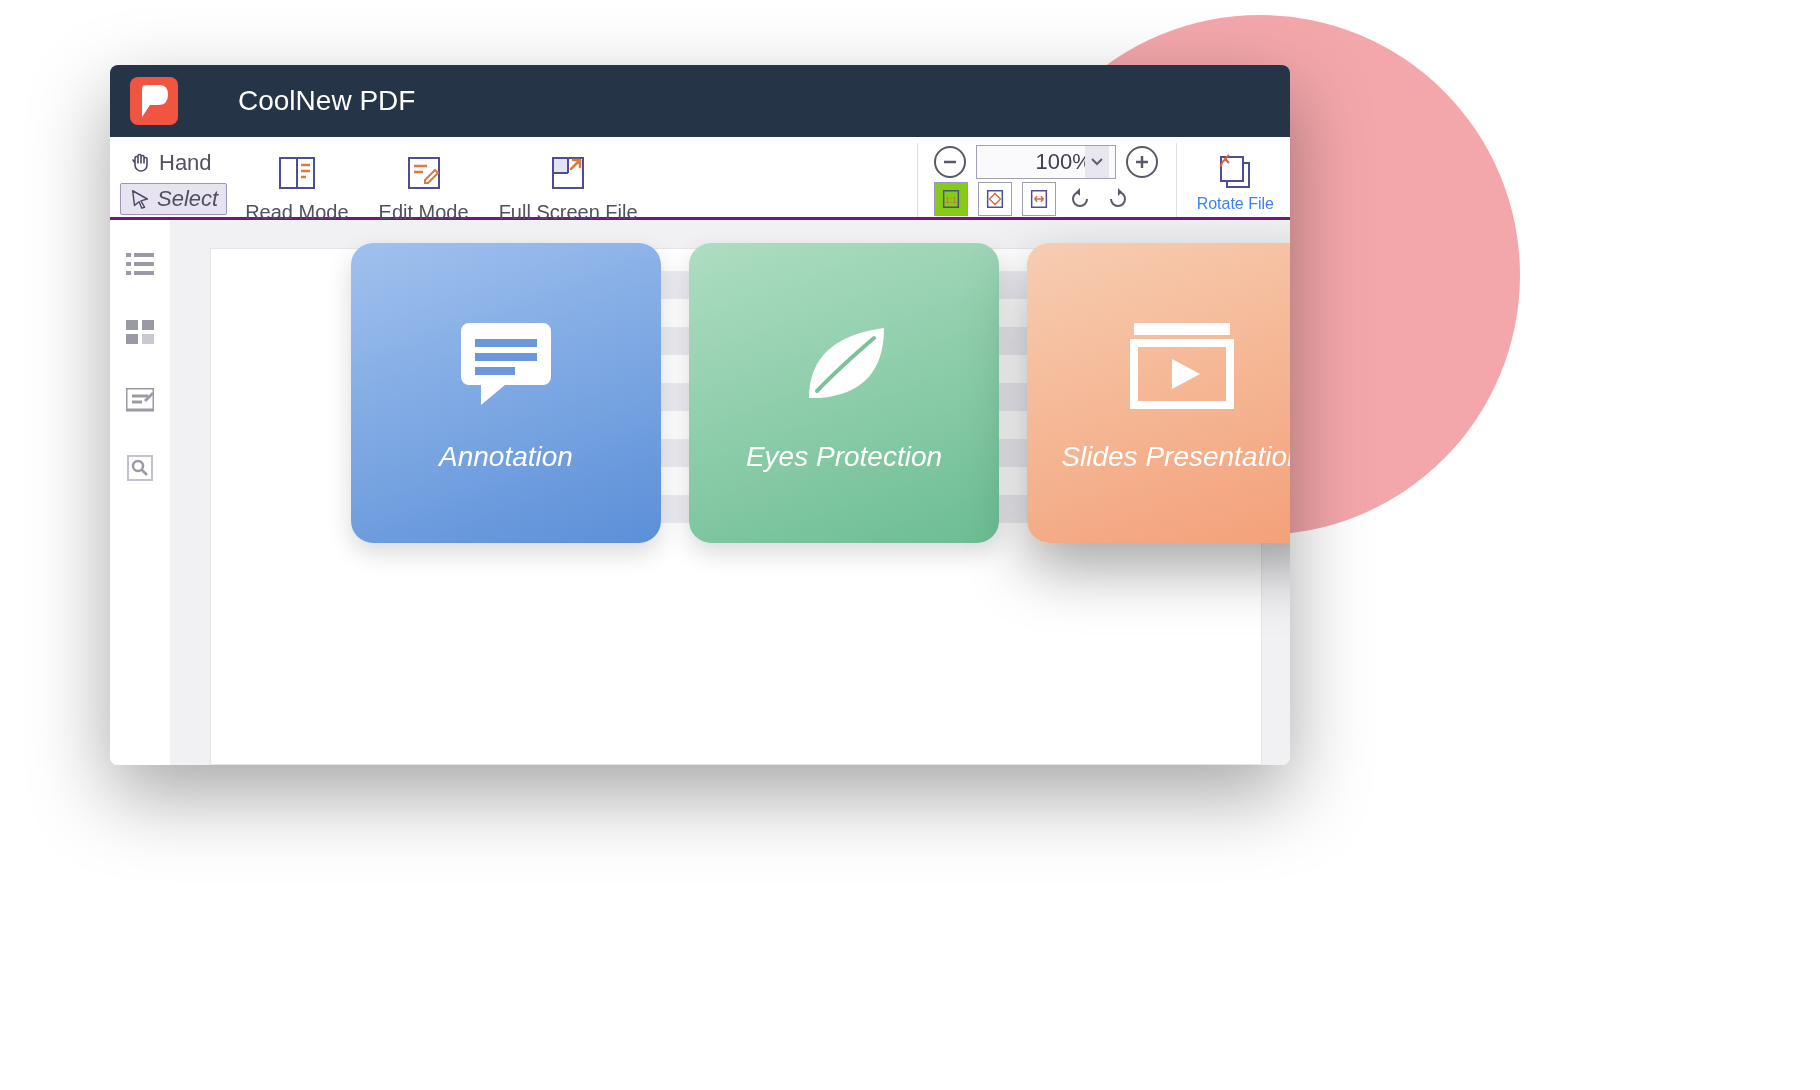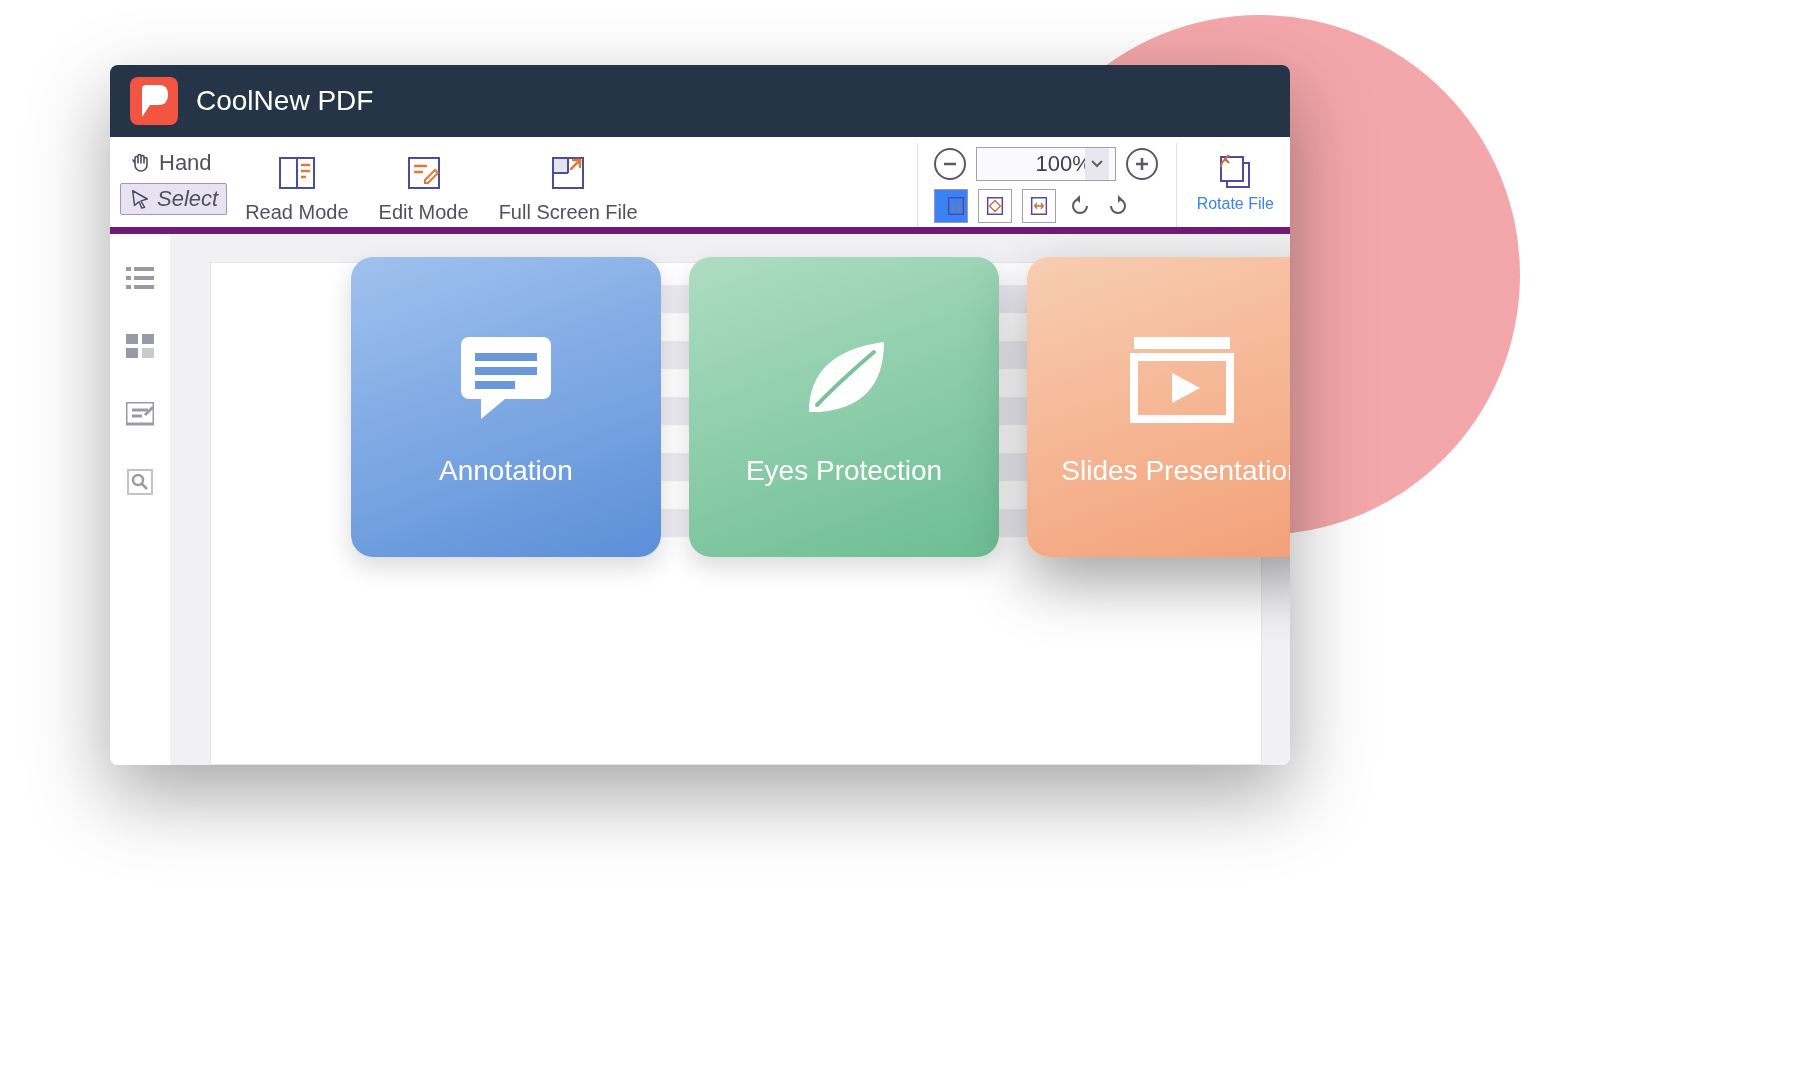--- a/index.html
+++ b/index.html
@@ -39,36 +39,37 @@
   }
 
   
   .title-bar {
     height: 72px;
     background: #253447;
     display: flex;
     align-items: center;
     padding: 0 20px;
     border-radius: 8px 8px 0 0;
+    gap: 42px;
   }
   .app-logo {
     width: 48px;
     height: 48px;
     background: #f25442;
     border-radius: 8px;
     margin-right: 18px;
     position: relative;
   }
   .app-logo svg { position: absolute; top: 6px; left: 8px; }
   .title-text { color: #fff; font-size: 28px; font-weight: 400; }
 
   
   .toolbar {
-    height: 97px;
-    border-bottom: 7px solid #701a75;
+    height: 83px;
+    border-bottom: 3px solid #701a75;
     display: flex;
     align-items: stretch;
     padding: 6px 10px 0 10px;
     gap: 18px;
   }
   .cursor-group {
     display: flex;
     flex-direction: column;
     gap: 4px;
     padding-top: 4px;
@@ -165,22 +166,21 @@
     color:#606070;
   }
   .view-btn {
     width:34px; height:34px;
     border:1px solid #a0a0b0;
     display:flex; align-items:center; justify-content:center;
     cursor:pointer; background:#fff;
   }
   .view-btn.toggled {
     border:1px solid #9f94c0;
-    background:#3b82f6;
-    justify-content:flex-end;
+    background:#84cc16;
   }
   .undo-redo {
     width:28px;height:28px;
     display:flex;align-items:center;justify-content:center;
     cursor:pointer;
   }
 
   .rotate-group {
     display:flex;
     flex-direction:column;
@@ -255,20 +255,21 @@
     height:300px;
     border-radius:22px;
     display:flex;
     flex-direction:column;
     align-items:center;
     justify-content:center;
     color:#fff;
     gap:28px;
     cursor:pointer;
     box-shadow: 0 10px 25px rgba(0,0,0,0.15);
+    font-style: italic;
   }
   .card .card-icon { width:120px; height:100px; display:flex;align-items:center;justify-content:center;}
   .card .card-label { font-size:28px; font-weight:400; }
   .card-blue   { background: linear-gradient(160deg,#a0c1ee 0%, #5b8fd8 100%); }
   .card-green  { background: linear-gradient(160deg,#aeddc2 0%, #6cbd93 100%); }
   .card-orange { background: linear-gradient(160deg,#f7cdb1 0%, #f39f77 100%); box-shadow: 0 26px 60px rgba(0,0,0,0.35); z-index:10;}
 
 </style>
 </head>
 <body>

